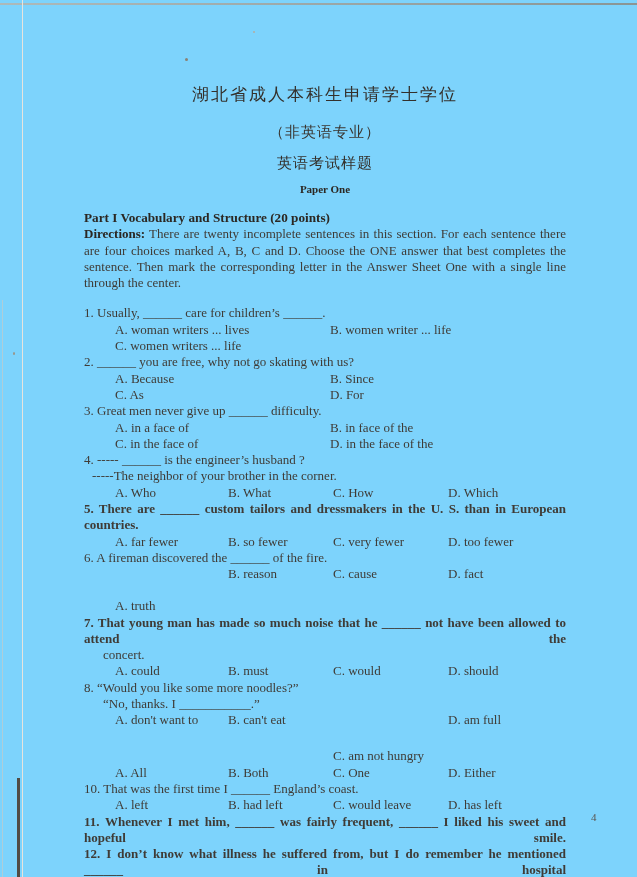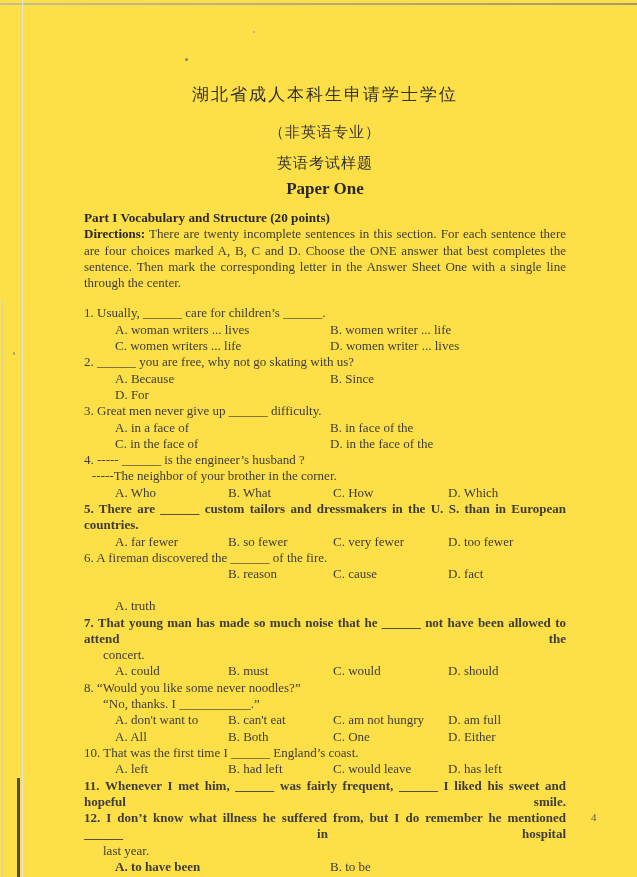--- a/index.html
+++ b/index.html
@@ -1,20 +1,20 @@
 <!DOCTYPE html>
 <html><head>
 <meta charset="utf-8">
 <style>
   html,body { margin:0; padding:0; }
   .page {
     position: relative;
     width: 637px;
     height: 877px;
-    background: #fde047;
+    background: #7dd3fc;
     overflow: hidden;
     font-family: "Liberation Serif", "DejaVu Serif", serif;
   }
   
   .top-edge {
     position: absolute; top: 3px; left: 0; width: 637px; height: 2px;
     background: linear-gradient(to right, #b9b3a9, #8d867b);
     opacity: .8;
   }
   .left-line {
@@ -38,21 +38,21 @@
     position: absolute; left: 84px; top: 0; width: 482px;
     color: #3f3b36;
     font-size: 13px; line-height: 16.3px;
   }
   .zh1 { margin-top: 84px; font-size: 17px; line-height: 22px; text-align: center;
          letter-spacing: 2px; color: #34302b; }
   .zh2 { margin-top: 17px; font-size: 15px; line-height: 18px; text-align: center;
          letter-spacing: 1px; color: #3a3631; }
   .zh3 { margin-top: 13px; font-size: 15px; line-height: 18px; text-align: center;
          letter-spacing: 1px; color: #34302b; }
-  .paper-one { margin-top: 9px; font-size: 17px; line-height: 16px; text-align: center;
+  .paper-one { margin-top: 9px; font-size: 11px; line-height: 16px; text-align: center;
                font-weight: bold; color: #2b2722; }
   .part-heading { margin-top: 13px; font-weight: bold; font-size: 13.2px; color: #2b2722; }
   .directions { margin: 0; text-align: justify; }
   .directions b { color: #2b2722; }
 
   .questions { margin-top: 14px; }
   .question { }
   .q-line { }
   .q-line.cont { margin-left: 19px; }
   .question:nth-of-type(4) .q-line.cont { margin-left: 8px; }
@@ -87,30 +87,30 @@
     <p class="directions"><b>Directions:</b><span> There are twenty incomplete sentences in this section. For each sentence there are four choices marked A, B, C and D. Choose the ONE answer that best completes the sentence. Then mark the corresponding letter in the Answer Sheet One with a single line through the center.</span></p>
     <div class="questions">
         <div class="question">
           <div class="q-line"><span>1. </span><span>Usually, ______ care for children’s ______.</span></div>
           <div class="q-options">
             <span class="opt" style="width: 215px;">A. woman writers ... lives</span>
             <span class="opt">B. women writer ... life</span>
           </div>
           <div class="q-options">
             <span class="opt" style="width: 215px;">C. women writers ... life</span>
-            <span class="opt">D. women writer ... lives</span>
           </div>
         </div>
         <div class="question">
           <div class="q-line"><span>2. </span><span>______ you are free, why not go skating with us?</span></div>
           <div class="q-options">
             <span class="opt" style="width: 215px;">A. Because</span>
             <span class="opt">B. Since</span>
           </div>
           <div class="q-options">
+            <span class="opt" style="width: 215px;">C. As</span>
             <span class="opt">D. For</span>
           </div>
         </div>
         <div class="question">
           <div class="q-line"><span>3. </span><span>Great men never give up ______ difficulty.</span></div>
           <div class="q-options">
             <span class="opt" style="width: 215px;">A. in a face of</span>
             <span class="opt">B. in face of the</span>
           </div>
           <div class="q-options">
@@ -150,26 +150,26 @@
           <div class="q-line stretch"><span>7. </span><span>That young man has made so much noise that he ______ not have been allowed to attend the</span></div>
           <div class="q-line cont">concert.</div>
           <div class="q-options">
             <span class="opt" style="width: 113px;">A. could</span>
             <span class="opt" style="width: 105px;">B. must</span>
             <span class="opt" style="width: 115px;">C. would</span>
             <span class="opt">D. should</span>
           </div>
         </div>
         <div class="question">
-          <div class="q-line"><span>8. </span><span>“Would you like some never noodles?”</span></div>
+          <div class="q-line"><span>8. </span><span>“Would you like some more noodles?”</span></div>
           <div class="q-line cont">“No, thanks. I ___________.”</div>
           <div class="q-options">
             <span class="opt" style="width: 113px;">A. don't want to</span>
             <span class="opt" style="width: 105px;">B. can't eat</span>
-            <span class="opt" style="width: 115px;">C. am not hungry</span>
+            <span class="opt" style="width: 115px; margin-top: 36px;">C. am not hungry</span>
             <span class="opt">D. am full</span>
           </div>
         </div>
         <div class="question">
           <div class="q-options">
             <span class="opt" style="width: 113px;">A. All</span>
             <span class="opt" style="width: 105px;">B. Both</span>
             <span class="opt" style="width: 115px;">C. One</span>
             <span class="opt">D. Either</span>
           </div>

